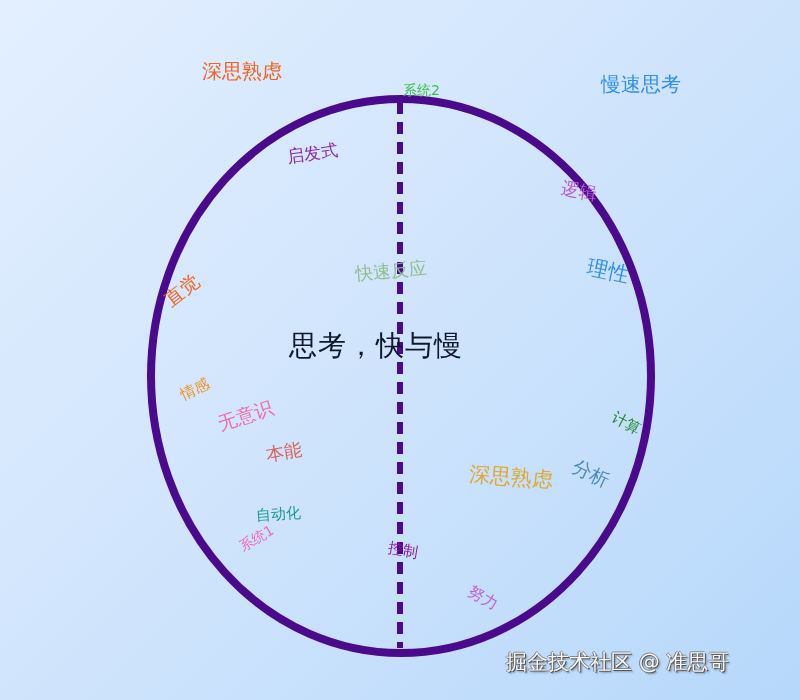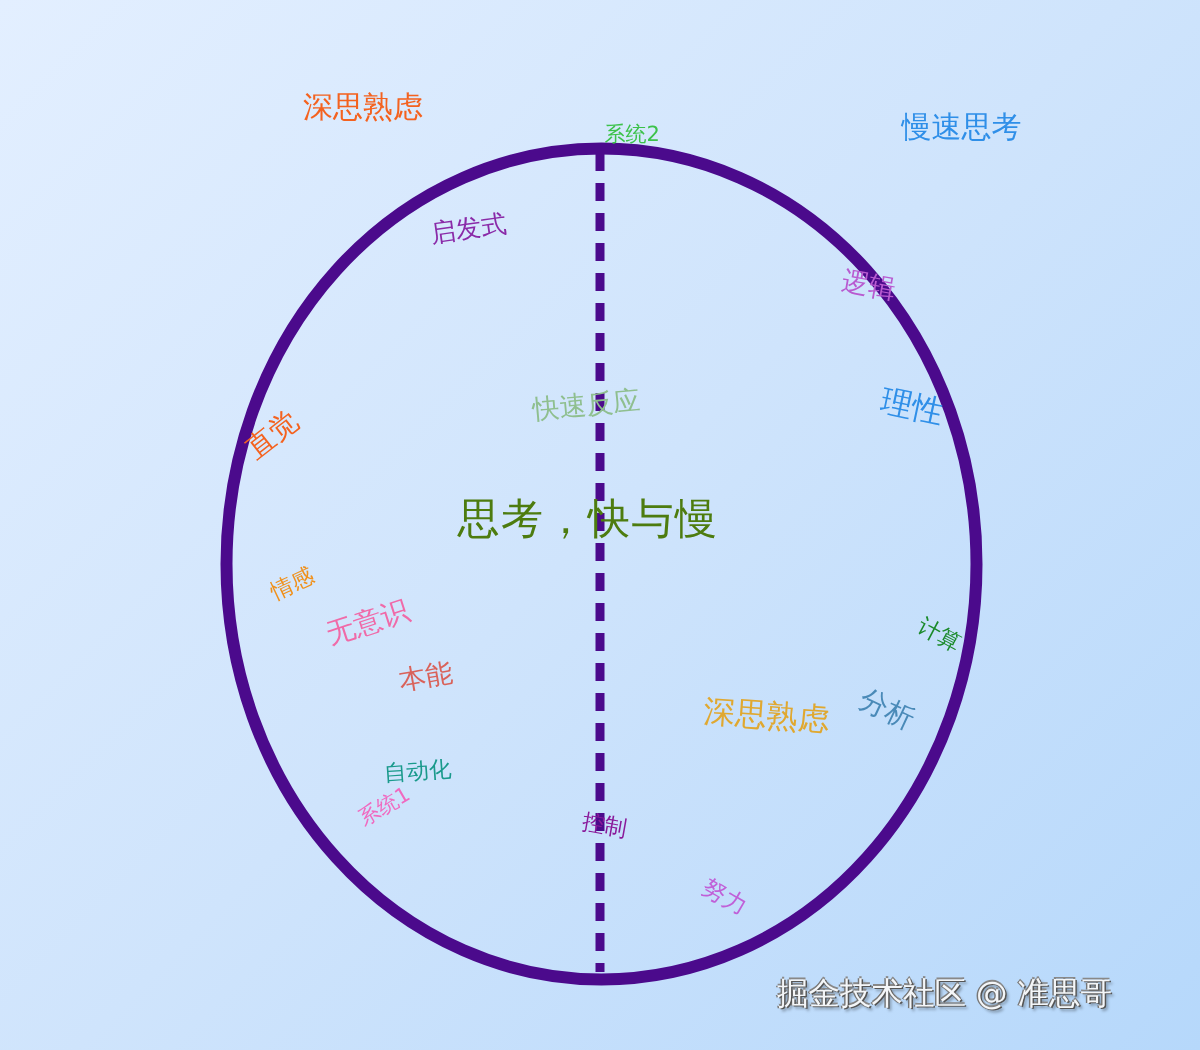--- a/index.html
+++ b/index.html
@@ -7,38 +7,38 @@
       width: 800px; height: 700px; overflow: hidden; position: relative;
       background: linear-gradient(135deg, #e3efff 0%, #cfe4fc 50%, #b6d8fb 100%);
       font-family: "DejaVu Sans", "Liberation Sans", sans-serif;
     }
     #diagram { position: absolute; left: 0; top: 0; width: 800px; height: 700px; }
     .label {
       position: absolute; white-space: nowrap; line-height: 1;
       transform-origin: center center;
     }
     .watermark {
-      position: absolute; left: 518px; top: 652px; font-size: 21px; color: #f4f6f8;
+      position: absolute; left: 506px; top: 652px; font-size: 21px; color: #f4f6f8;
       text-shadow: 1px 1px 0 #555, -1px 0 0 #777, 0 -1px 0 #888, 2px 2px 2px rgba(0,0,0,0.35);
       white-space: nowrap; line-height: 1;
     }
   </style>
 </head>
 <body>
 
 <svg id="diagram" width="800" height="700" viewBox="0 0 800 700">
   <ellipse cx="401" cy="376" rx="250" ry="277" fill="none" stroke="#4b0a8c" stroke-width="8"></ellipse>
   <line x1="400" y1="102" x2="400" y2="648" stroke="#4b0a8c" stroke-width="6" stroke-dasharray="12,8"></line>
 </svg>
 
 <div class="label" style="left:202px; top:61px; font-size:20px; color:#f4621f;">深思熟虑</div>
 <div class="label" style="left:601px; top:58px; font-size:20px; color:#2f8fe8;margin-top:16px;">慢速思考</div>
 <div class="label" style="left:403px; top:83px; font-size:14px; color:#3cc24a;">系统2</div>
 
-<div class="label" style="left:305px; top:332px; font-size:28px; color:#4d7c0f; letter-spacing:1px;">思考，快与慢</div>
+<div class="label" style="left:289px; top:332px; font-size:28px; color:#0f172a; letter-spacing:1px;">思考，快与慢</div>
 
 <div class="label" style="left:287px; top:145px; font-size:17px; color:#8a2aa8; transform:rotate(-8deg);">启发式</div>
 <div class="label" style="left:163px; top:281px; font-size:19px; color:#f4621f; transform:rotate(-38deg);">直觉</div>
 <div class="label" style="left:180px; top:382px; font-size:15px; color:#f0901a; transform:rotate(-25deg);">情感</div>
 <div class="label" style="left:217px; top:406px; font-size:19px; color:#f06aa8; transform:rotate(-18deg);">无意识</div>
 <div class="label" style="left:266px; top:443px; font-size:18px; color:#d9625a; transform:rotate(-10deg);">本能</div>
 <div class="label" style="left:256px; top:507px; font-size:15px; color:#1a9a8c; transform:rotate(-4deg);">自动化</div>
 <div class="label" style="left:238px; top:531px; font-size:14px; color:#f06ac0; transform:rotate(-30deg);">系统1</div>
 
 <div class="label" style="left:355px; top:262px; font-size:18px; color:#8fbf8f; transform:rotate(-5deg);">快速反应</div>

